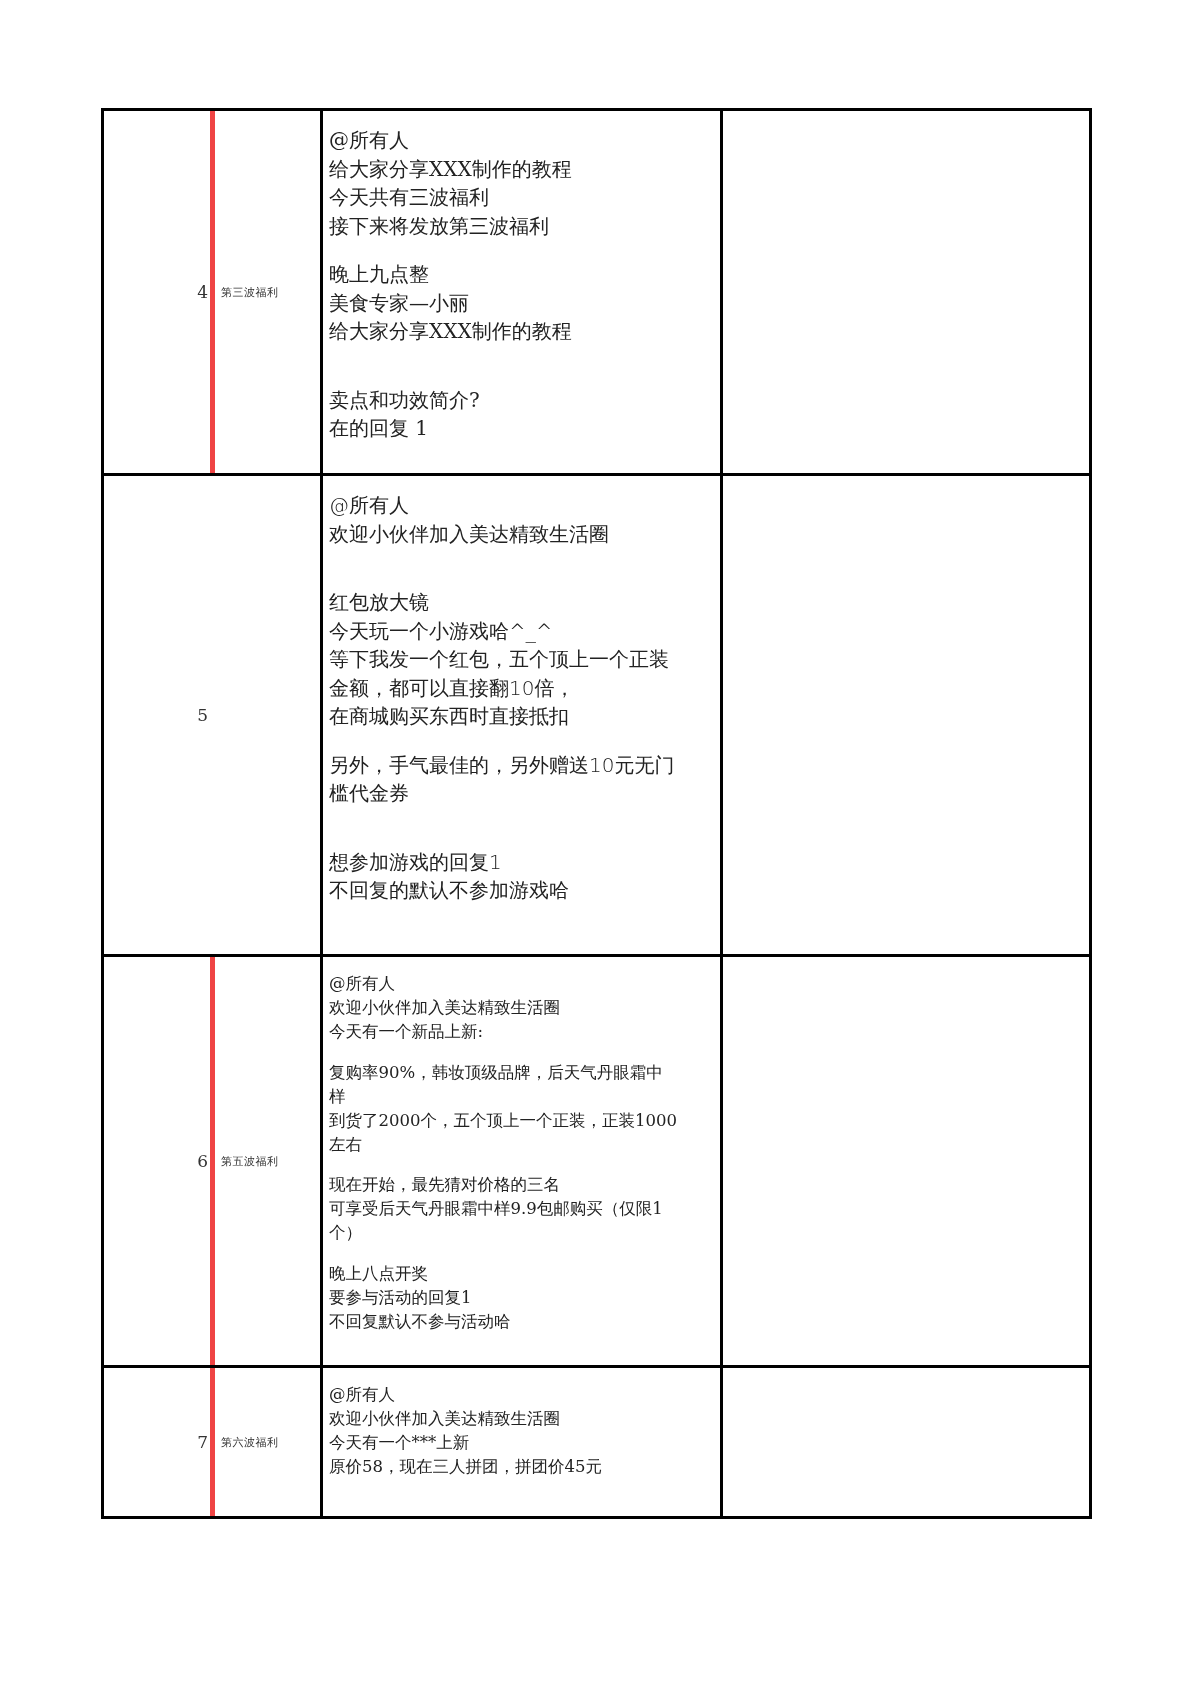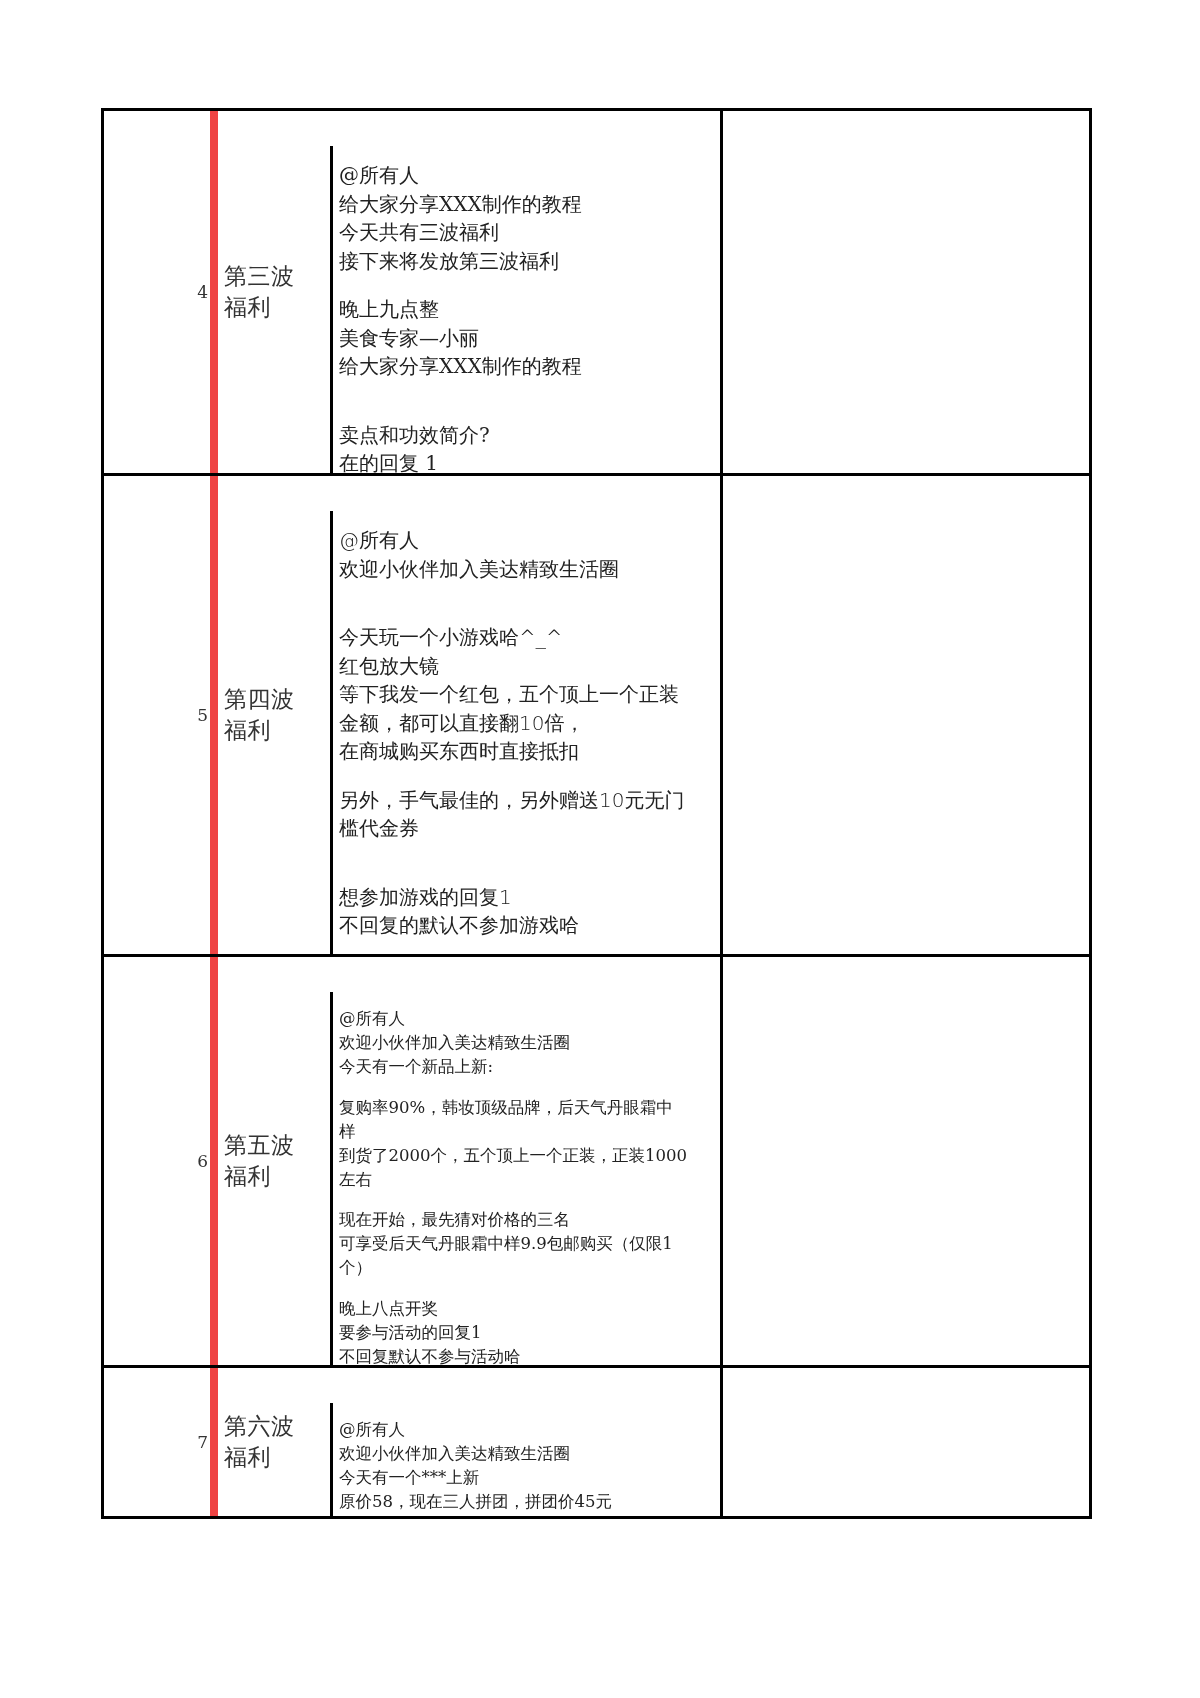--- a/index.html
+++ b/index.html
@@ -51,35 +51,34 @@
       display: flex;
       align-items: center;
       justify-content: flex-end;
       padding-right: 2px;
       font-size: 17px;
       color: #333;
     }
     .c-name {
       left: 109px;
       width: 99px;
-      border-left: 8px solid #ef4444;
+      border-left: 5px solid #ef4444;
       display: flex;
       align-items: center;
       padding-left: 6px;
-      font-size: 23px;
+      font-size: 11px;
       color: #333;
       letter-spacing: 0.5px;
     }
     .c-content {
-      left: 229px;
+      left: 219px;
       width: 400px;
       border-left: 3px solid #000;
       padding-left: 6px;
       padding-top: 15px;
-      margin-top: 35px;
     }
     .c-notes {
       left: 619px;
       width: 372px;
       border-left: 3px solid #000;
       border-right: 3px solid #000;
     }
     .line {
       display: block;
       white-space: pre;
@@ -122,28 +121,27 @@
         <span class="line"></span>
         <span class="line">卖点和功效简介?</span>
         <span class="line">在的回复 1</span>
       </div>
     <div class="cell c-notes"></div>
   </div>
 
   <div class="row" style="top:365px;height:481px;">
     <div class="cell c-blank"></div>
     <div class="cell c-num">5</div>
-    <div class="cell c-name">第四波福利</div>
     <div class="cell c-content big">
         <span class="line">@所有人</span>
         <span class="line">欢迎小伙伴加入美达精致生活圈</span>
         <span class="line"></span>
         <span class="line"></span>
+        <span class="line">红包放大镜</span>
         <span class="line">今天玩一个小游戏哈^_^</span>
-        <span class="line">红包放大镜</span>
         <span class="line">等下我发一个红包，五个顶上一个正装</span>
         <span class="line">金额，都可以直接翻10倍，</span>
         <span class="line">在商城购买东西时直接抵扣</span>
         <span class="line"></span>
         <span class="line">另外，手气最佳的，另外赠送10元无门</span>
         <span class="line">槛代金券</span>
         <span class="line"></span>
         <span class="line"></span>
         <span class="line">想参加游戏的回复1</span>
         <span class="line">不回复的默认不参加游戏哈</span>

